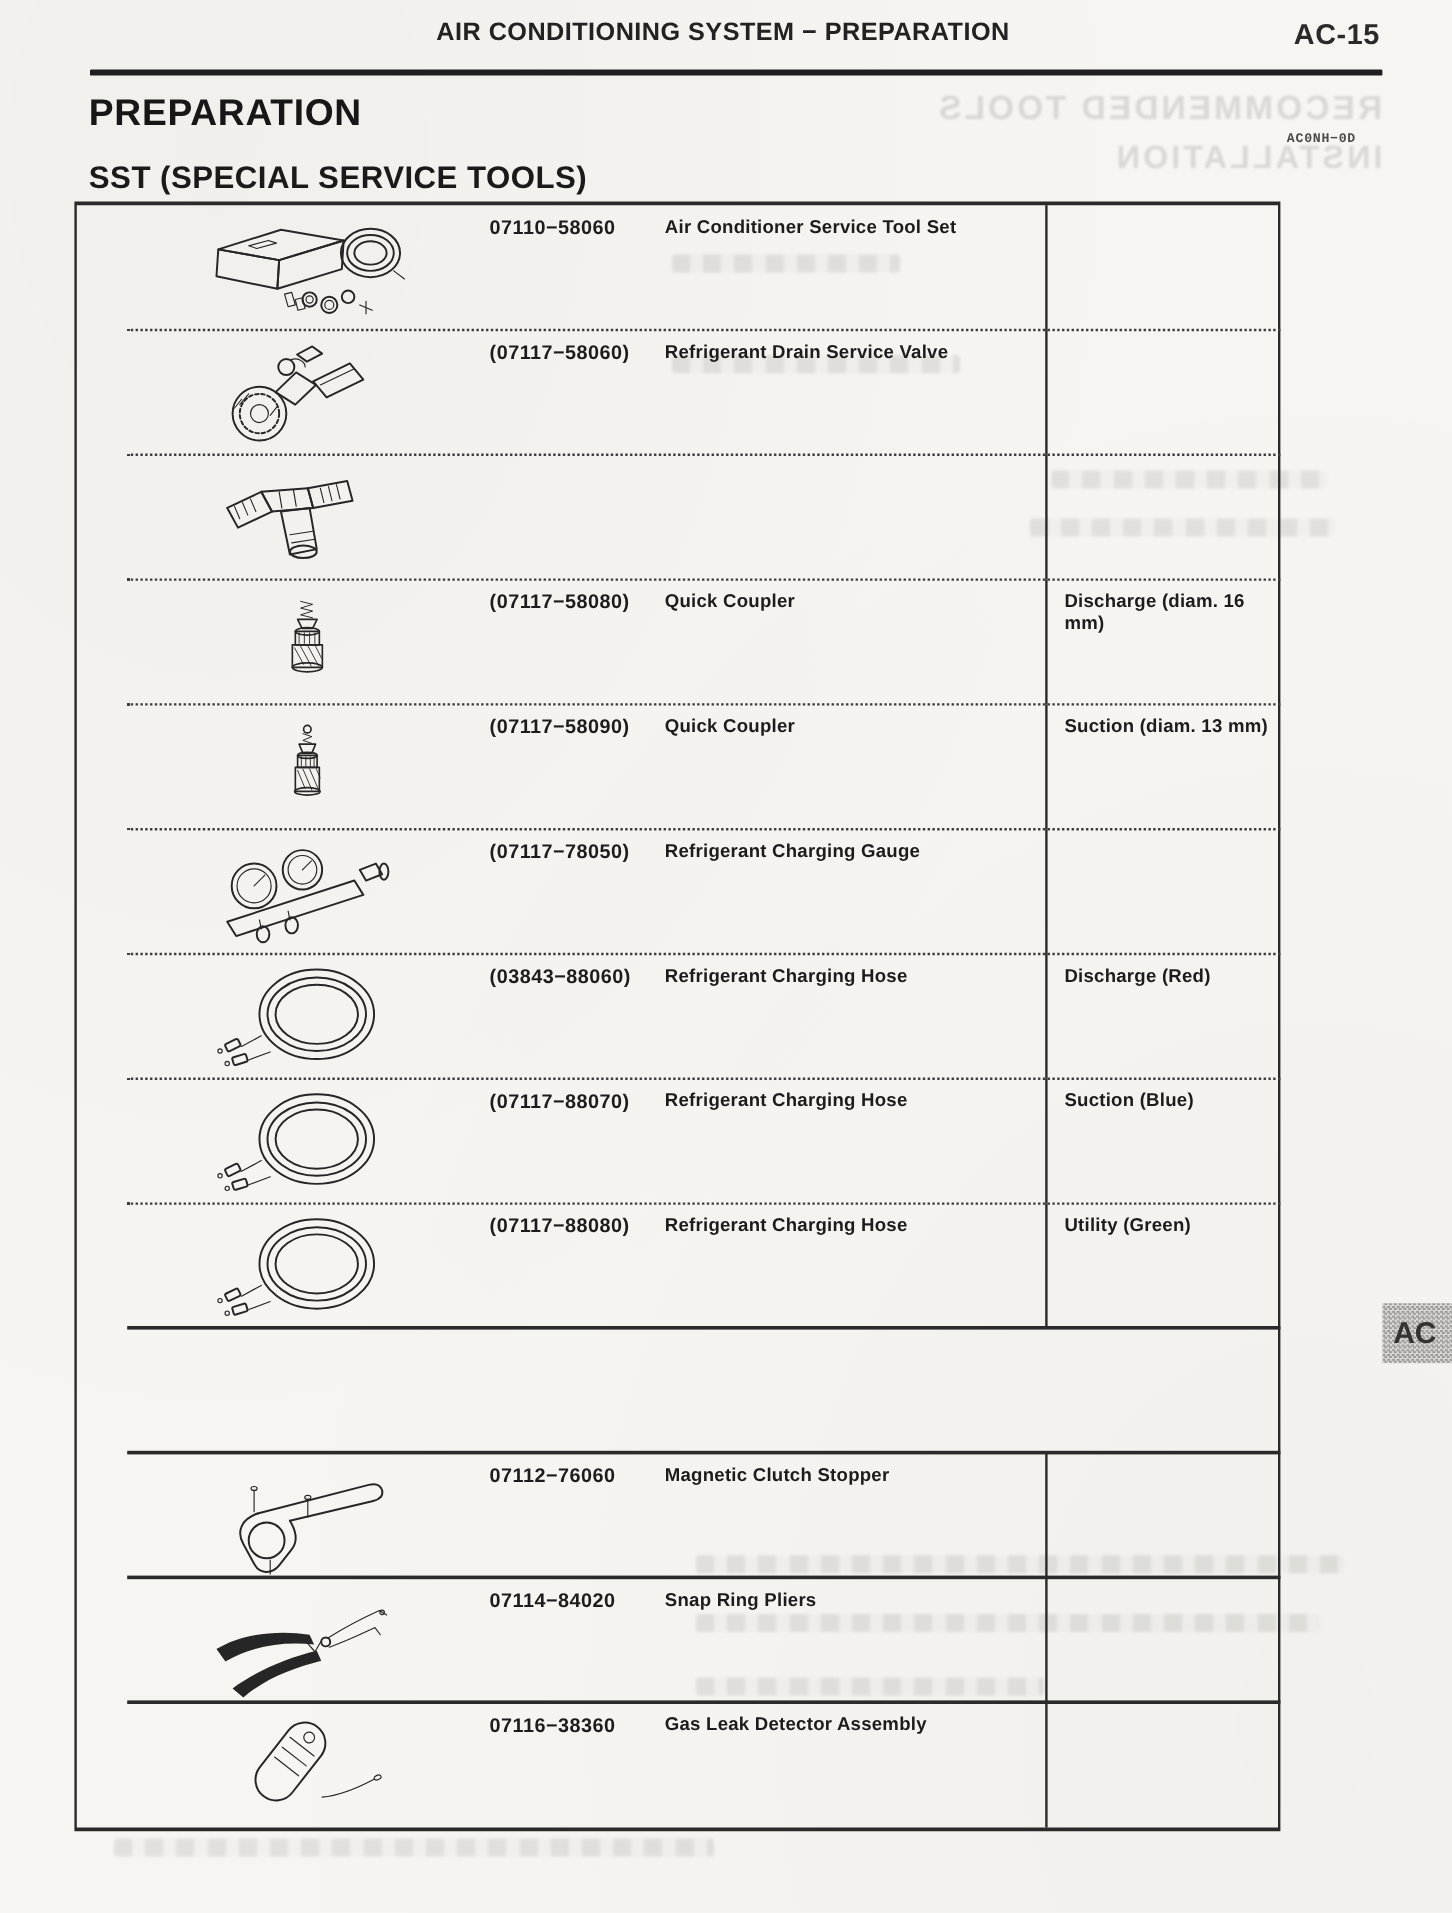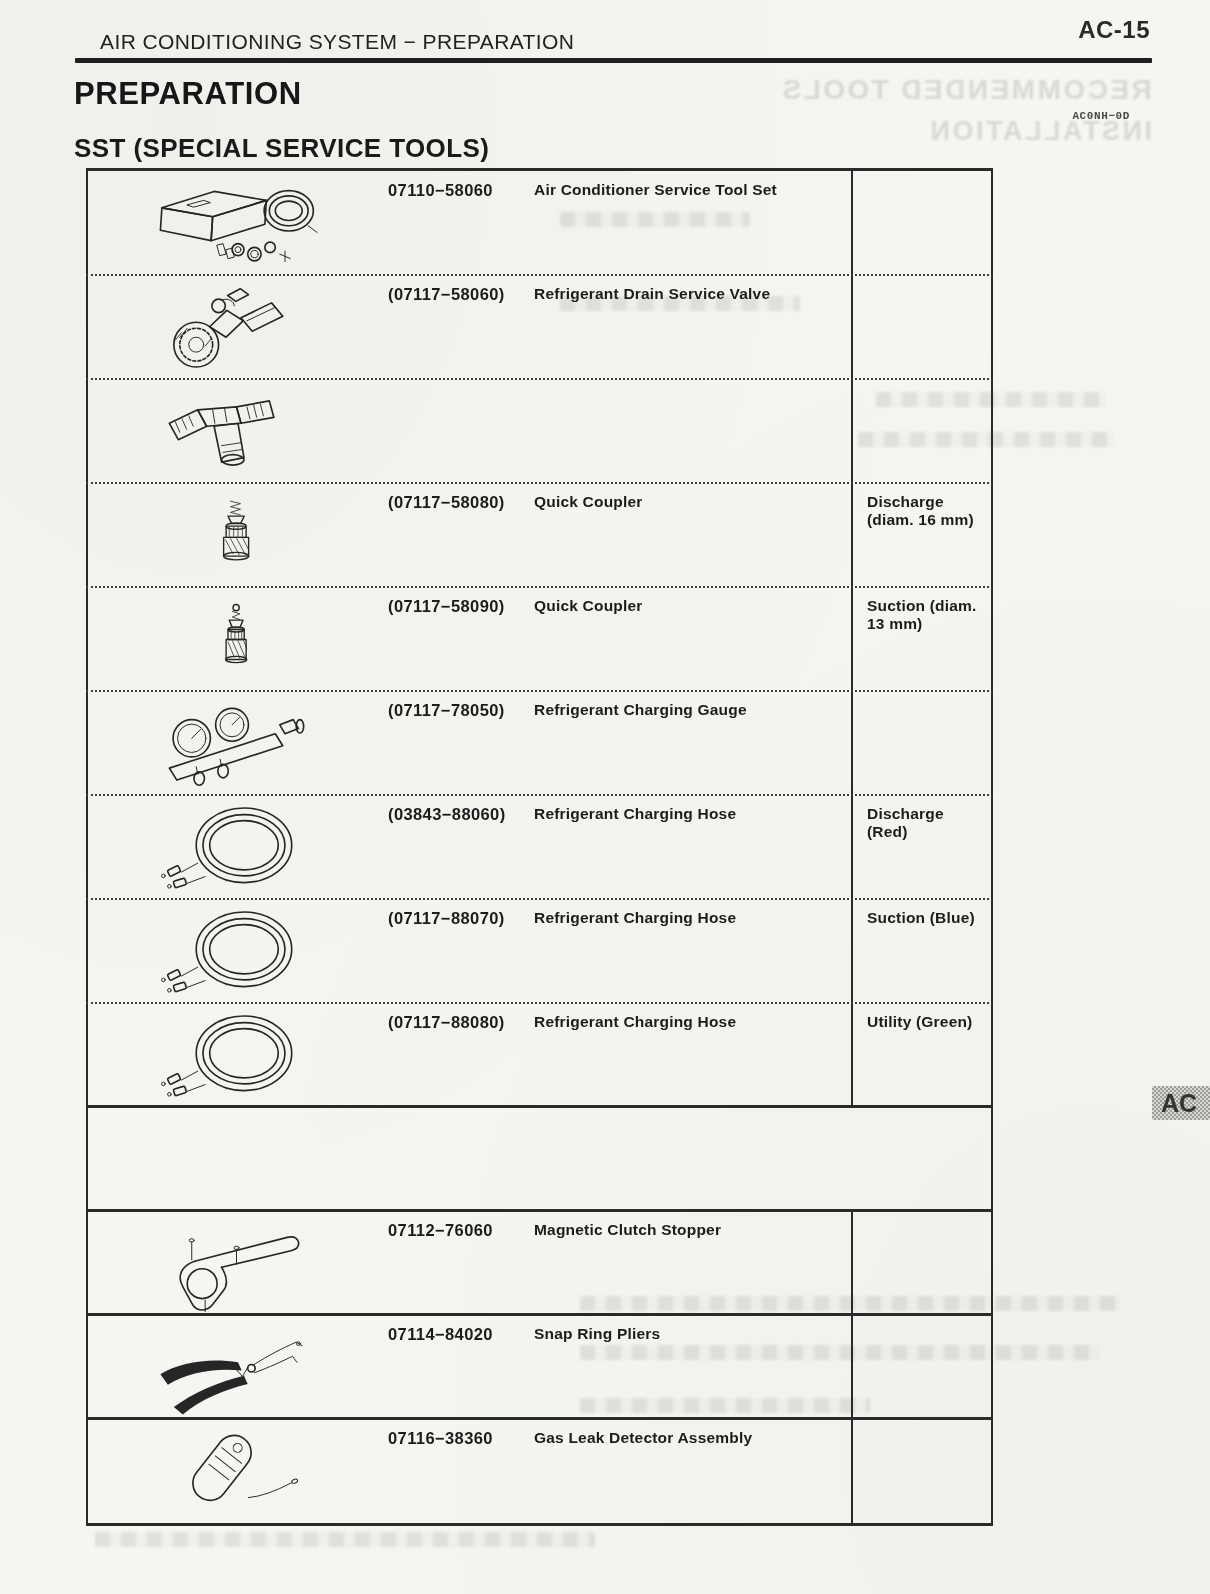--- a/index.html
+++ b/index.html
@@ -13,22 +13,22 @@
   }
   .page{
     position:absolute;inset:0;
     background:
       radial-gradient(ellipse at 15% 8%, rgba(0,0,0,0.025), transparent 55%),
       radial-gradient(ellipse at 90% 90%, rgba(0,0,0,0.02), transparent 60%),
       #f6f5f1;
   }
   
   .running-head{
-    position:absolute;top:30px;left:100px;width:1005px;
-    text-align:left;font-size:21px;font-weight:normal;letter-spacing:.4px;
+    position:absolute;top:15px;left:100px;width:1005px;
+    text-align:center;font-size:21px;font-weight:bold;letter-spacing:.4px;
     color:#222;white-space:nowrap;
   }
   .page-number{
     position:absolute;top:16px;right:60px;
     font-size:24px;font-weight:bold;color:#2a2a2a;letter-spacing:.5px;
   }
   .head-rule{
     position:absolute;top:58px;left:75px;width:1077px;height:5px;
     background:#1f1f1f;border-radius:1px;
   }
@@ -54,23 +54,24 @@
   .bleed-1{top:74px;right:58px;font-size:28px;}
   .bleed-2{top:116px;right:58px;font-size:27px;}
   .smudge{
     position:absolute;height:15px;border-radius:3px;
     background:repeating-linear-gradient(90deg,
       rgba(100,98,92,0.14) 0 15px, rgba(100,98,92,0.035) 15px 26px);
     filter:blur(1.4px);pointer-events:none;
   }
   
   .sst-table{
-    position:absolute;top:168px;left:86px;width:907px;
+    position:absolute;top:168px;left:62px;width:1005px;
     border:2.5px solid #2a2a2a;border-top-width:3px;border-bottom-width:3px;
     box-sizing:border-box;
+    padding-left:44px;
   }
   .row{position:relative;height:104px;display:flex;}
   .row.sep-dotted::before{
     content:"";position:absolute;top:-1px;left:-2px;right:-2px;
     border-top:2px dotted #3d3d3d;
   }
   .row.sep-solid::before{
     content:"";position:absolute;top:-2px;left:-2px;right:-2px;
     border-top:3px solid #2a2a2a;
   }
@@ -89,21 +90,21 @@
     font-size:16.5px;font-weight:bold;letter-spacing:.4px;
     color:#1c1c1c;white-space:nowrap;min-width:128px;margin-right:18px;
   }
   .part-name{font-size:15.5px;font-weight:bold;color:#1c1c1c;letter-spacing:.2px;white-space:nowrap;}
   .cell-note{
     flex:1;padding:10px 4px 0 14px;
     font-size:15.5px;font-weight:bold;color:#1c1c1c;letter-spacing:.2px;
   }
   
   .side-tab{
-    position:absolute;top:1086px;right:0;width:58px;height:34px;
+    position:absolute;top:1086px;right:0;width:58px;height:50px;
     background-image:repeating-conic-gradient(#9c9b97 0% 25%, #d8d7d2 0% 50%);
     background-size:4px 4px;
     display:flex;align-items:center;overflow:hidden;
     font-size:25px;font-weight:bold;color:#33332f;padding-left:9px;
     box-sizing:border-box;
   }
   
   .tool{stroke:#262626;fill:none;stroke-width:2.2;stroke-linejoin:round;stroke-linecap:round;}
   .tool .fill{fill:#262626;stroke:none;}
   .tool .thin{stroke-width:1.3;}

